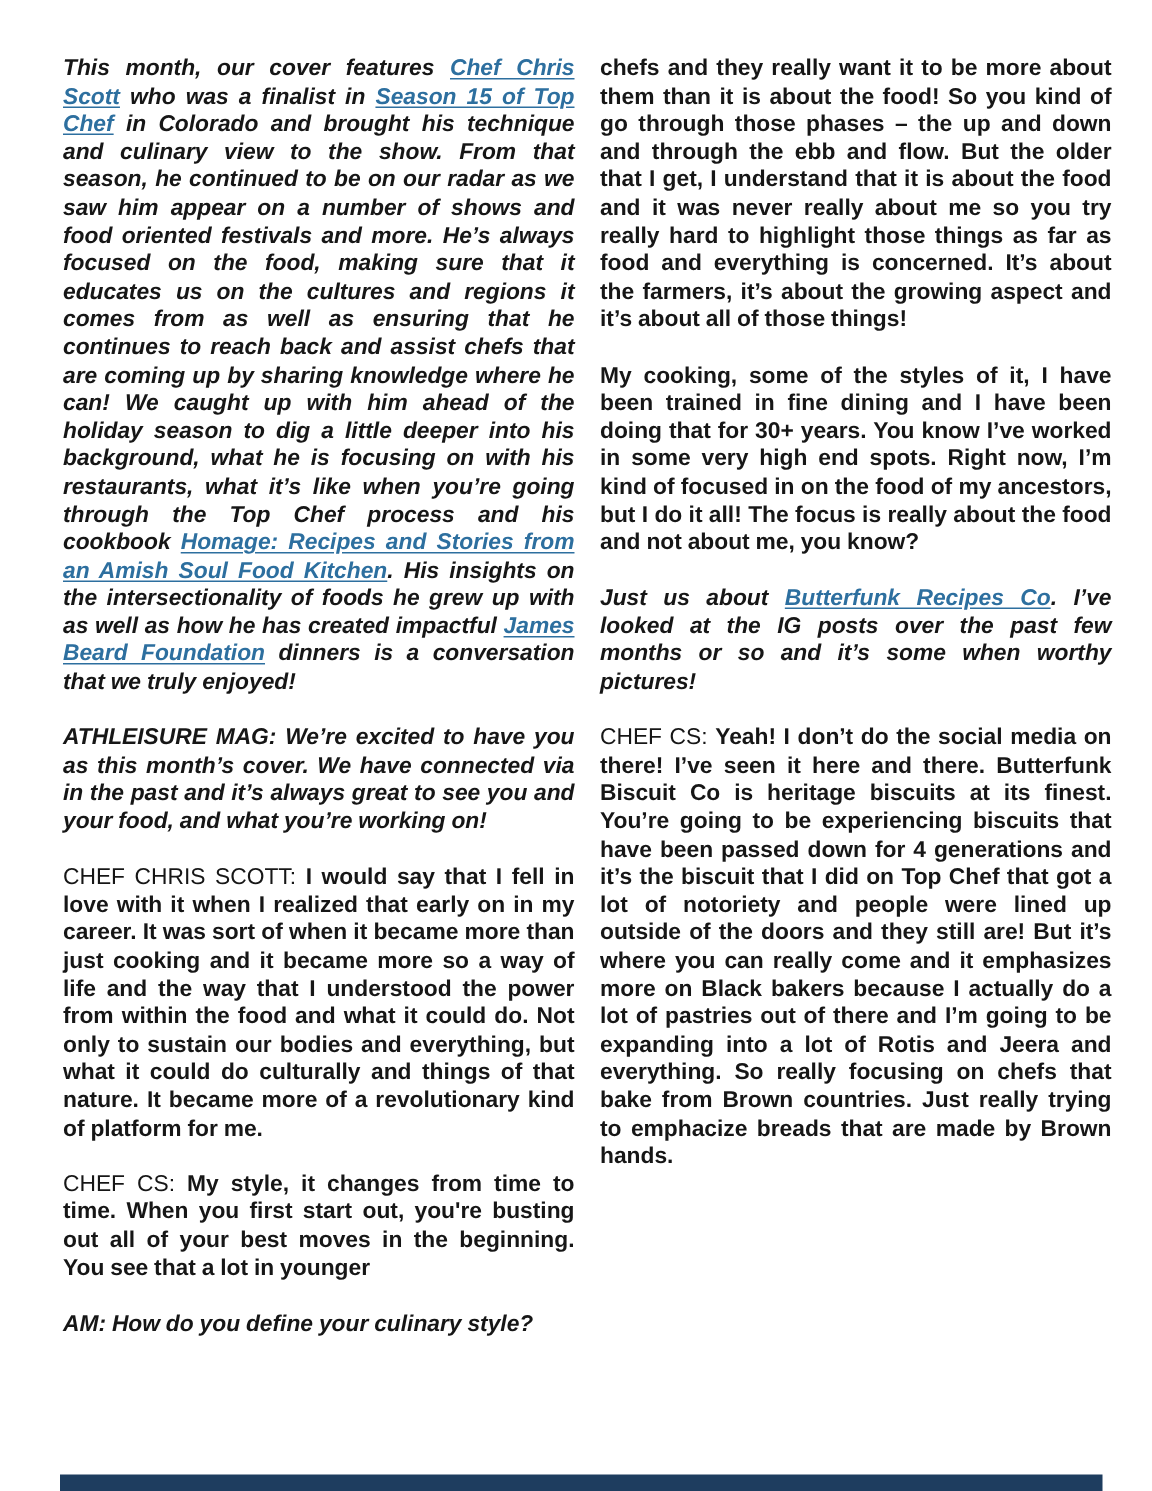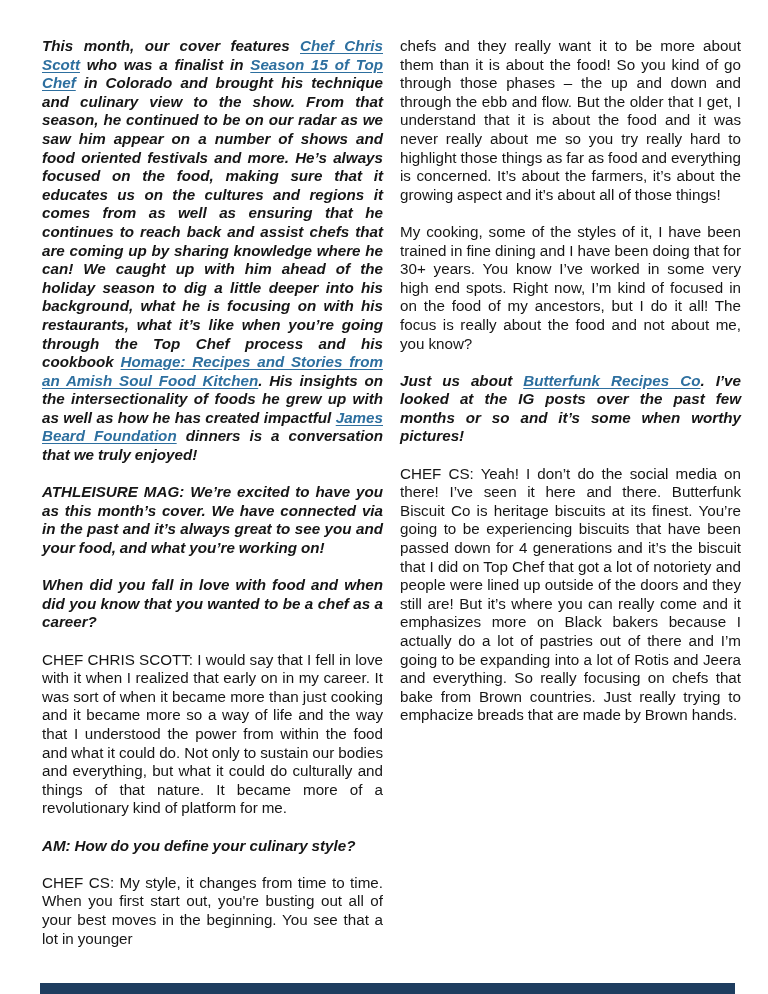--- a/index.html
+++ b/index.html
@@ -22,21 +22,21 @@
     flex: 1;
     min-width: 0;
     font-size: 15.2px;
     line-height: 18.6px;
     text-align: justify;
     hyphens: auto;
     -webkit-hyphens: auto;
     word-spacing: -0.3px;
   }
   .para { margin: 0 0 18.6px 0; }
-  .seg-r  { font-weight: 400; font-style: normal; }
+  .seg-r  { font-weight: 700; font-style: normal; }
   .seg-b  { font-weight: 400; font-style: normal; }
   .seg-bi { font-weight: 700; font-style: italic; }
   a.seg-link {
     font-weight: 700;
     font-style: italic;
     color: var(--link-color, #2d6f9f);
     text-decoration: underline;
     text-underline-offset: 2px;
   }
   .footer-bar {
@@ -48,24 +48,23 @@
     background: var(--footer-bar-color, #1e3d5f);
   }
 </style>
 </head>
 <body style="background: rgb(255, 255, 255);">
 
 <div class="article">
   <div class="col" lang="en">
       <p class="para"><span class="seg-bi">This month, our cover features </span><a href="#" class="seg-link">Chef Chris Scott</a><span class="seg-bi"> who was a finalist in </span><a href="#" class="seg-link">Season 15 of Top Chef</a><span class="seg-bi"> in Colorado and brought his technique and culinary view to the show. From that season, he continued to be on our radar as we saw him appear on a number of shows and food oriented festivals and more. He’s always focused on the food, making sure that it educates us on the cultures and regions it comes from as well as ensuring that he continues to reach back and assist chefs that are coming up by sharing knowledge where he can! We caught up with him ahead of the holiday season to dig a little deeper into his background, what he is focusing on with his restaurants, what it’s like when you’re going through the Top Chef process and his cookbook </span><a href="#" class="seg-link">Homage: Recipes and Stories from an Amish Soul Food Kitchen</a><span class="seg-bi">. His insights on the intersectionality of foods he grew up with as well as how he has created impactful </span><a href="#" class="seg-link">James Beard Foundation</a><span class="seg-bi"> dinners is a conversation that we truly enjoyed!</span></p>
       <p class="para"><span class="seg-bi">ATHLEISURE MAG: We’re excited to have you as this month’s cover. We have connected via in the past and it’s always great to see you and your food, and what you’re working on!</span></p>
-      <p class="para"><span class="seg-bi">When did you fall in love with food and when did you know that you wanted to be a chef as a career?</span></p>
       <p class="para"><span class="seg-b">CHEF CHRIS SCOTT: </span><span class="seg-r">I would say that I fell in love with it when I realized that early on in my career. It was sort of when it became more than just cooking and it became more so a way of life and the way that I understood the power from within the food and what it could do. Not only to sustain our bodies and everything, but what it could do culturally and things of that nature. It became more of a revolutionary kind of platform for me.</span></p>
+      <p class="para"><span class="seg-b">CHEF CS: </span><span class="seg-r">My style, it changes from time to time. When you first start out, you're busting out all of your best moves in the beginning. You see that a lot in younger</span></p>
       <p class="para"><span class="seg-bi">AM: How do you define your culinary style?</span></p>
-      <p class="para"><span class="seg-b">CHEF CS: </span><span class="seg-r">My style, it changes from time to time. When you first start out, you're busting out all of your best moves in the beginning. You see that a lot in younger</span></p>
     </div>
   <div class="col" lang="en">
       <p class="para"><span class="seg-r">chefs and they really want it to be more about them than it is about the food! So you kind of go through those phases – the up and down and through the ebb and flow. But the older that I get, I understand that it is about the food and it was never really about me so you try really hard to highlight those things as far as food and everything is concerned. It’s about the farmers, it’s about the growing aspect and it’s about all of those things!</span></p>
       <p class="para"><span class="seg-r">My cooking, some of the styles of it, I have been trained in fine dining and I have been doing that for 30+ years. You know I’ve worked in some very high end spots. Right now, I’m kind of focused in on the food of my ancestors, but I do it all! The focus is really about the food and not about me, you know?</span></p>
       <p class="para"><span class="seg-bi">Just us about </span><a href="#" class="seg-link">Butterfunk Recipes Co</a><span class="seg-bi">. I’ve looked at the IG posts over the past few months or so and it’s some when worthy pictures!</span></p>
       <p class="para"><span class="seg-b">CHEF CS: </span><span class="seg-r">Yeah! I don’t do the social media on there! I’ve seen it here and there. Butterfunk Biscuit Co is heritage biscuits at its finest. You’re going to be experiencing biscuits that have been passed down for 4 generations and it’s the biscuit that I did on Top Chef that got a lot of notoriety and people were lined up outside of the doors and they still are! But it’s where you can really come and it emphasizes more on Black bakers because I actually do a lot of pastries out of there and I’m going to be expanding into a lot of Rotis and Jeera and everything. So really focusing on chefs that bake from Brown countries. Just really trying to emphacize breads that are made by Brown hands.</span></p>
     </div>
 </div>
 
 <div class="footer-bar"></div>

